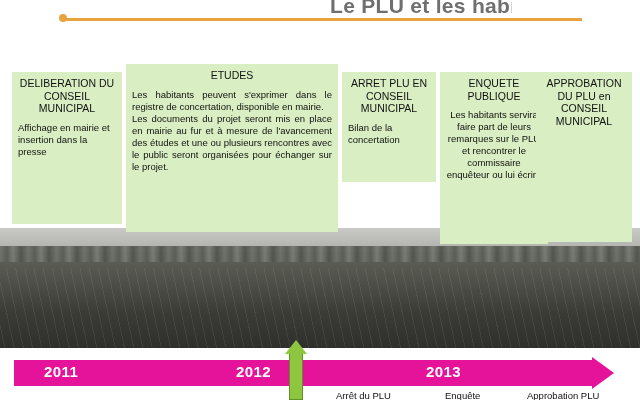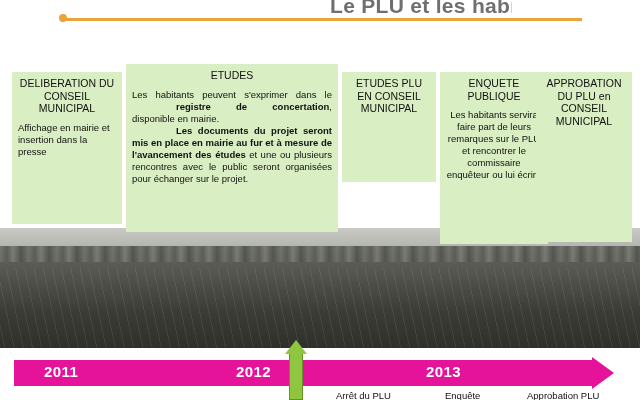--- a/index.html
+++ b/index.html
@@ -135,21 +135,21 @@
     line-height: 12.5px;
     margin-bottom: 7px;
   }
   .box .bp {
     font-size: 9.5px;
     color: #111111;
     line-height: 12px;
   }
   .just { text-align: justify; }
   .center { text-align: center; }
-  .bold { font-weight: bold; margin-left: 44px; }
+  .bold { font-weight: normal; }
 
   
   #box-deliberation { left: 12px;  top: 72px;  width: 110px; height: 152px; }
   #box-etudes       { left: 126px; top: 64px;  width: 212px; height: 168px; }
   #box-arret        { left: 342px; top: 72px;  width: 94px;  height: 110px; }
   #box-enquete      { left: 440px; top: 72px;  width: 108px;  height: 172px; }
   #box-approbation  { left: 536px; top: 72px;  width: 96px;  height: 170px; }
 
   
   .timeline {
@@ -255,21 +255,22 @@
     <div class="bp">Affichage en mairie et insertion dans la presse</div>
   </div>
 
   <div class="box" id="box-etudes">
     <div class="bt">ETUDES</div>
     <div class="bp just"><span>Les habitants peuvent s'exprimer dans le </span><span class="bold">registre de concertation</span><span>, disponible en mairie.</span></div>
     <div class="bp just"><span class="bold">Les documents du projet seront mis en place en mairie au fur et à mesure de l'avancement des études</span><span> et une ou plusieurs rencontres avec le public seront organisées pour échanger sur le projet.</span></div>
   </div>
 
   <div class="box" id="box-arret">
-    <div class="bt">ETUDES PLU EN CONSEIL MUNICIPAL</div>
+    <div class="bt">ARRET PLU EN CONSEIL MUNICIPAL</div>
+    <div class="bp">Bilan de la concertation</div>
   </div>
 
   <div class="box" id="box-enquete">
     <div class="bt">ENQUETE PUBLIQUE</div>
     <div class="bp center">Les habitants servira faire part de leurs remarques sur le PLU et rencontrer le commissaire enquêteur ou lui écrire</div>
   </div>
 
   <div class="box" id="box-approbation">
     <div class="bt">APPROBATION DU PLU en CONSEIL MUNICIPAL</div>
   </div>

